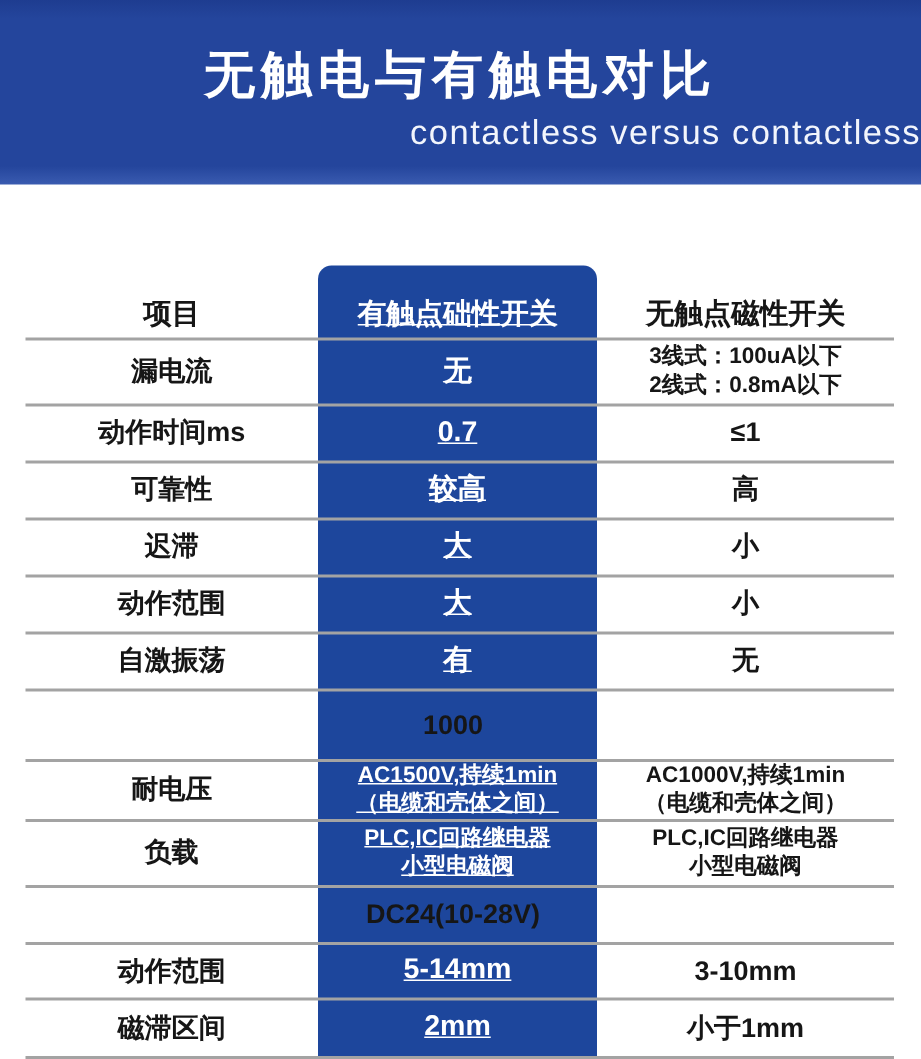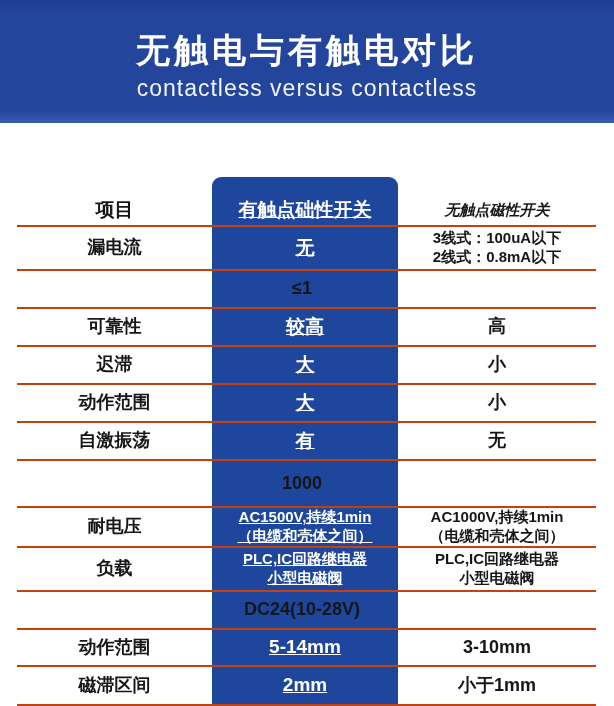--- a/index.html
+++ b/index.html
@@ -13,33 +13,33 @@
   
   .banner{
     position:absolute;top:0;left:0;width:614px;height:123px;
     background:linear-gradient(180deg,#1e3c90 0%,#24459c 10%,#24459c 90%,#3a5bb0 100%);
     color:#ffffff;text-align:center;box-sizing:border-box;
   }
   .banner-title{
     padding-top:30px;font-size:34px;font-weight:700;letter-spacing:4px;line-height:40px;
   }
   .banner-subtitle{
-    margin-top:5px;font-size:23px;font-weight:400;letter-spacing:1px;color:#f2f5fc;
+    margin-top:5px;font-size:23px;font-weight:400;letter-spacing:1px;color:#f2f5fc;text-align:right;
   }
 
   
   .bluecol{
     position:absolute;left:212px;top:177px;width:186px;height:529px;
     background:#1d469c;border-radius:9px 9px 0 0;
   }
 
   
   .table{position:absolute;left:17px;top:195px;width:579px;height:511px;}
   .trow{
-    display:flex;box-sizing:border-box;border-bottom:2px solid #c2410c;
+    display:flex;box-sizing:border-box;border-bottom:2px solid #a3a3a3;
   }
   .trow:nth-child(1){height:32px}
   .trow:nth-child(2){height:44px}
   .trow:nth-child(3){height:38px}
   .trow:nth-child(4){height:38px}
   .trow:nth-child(5){height:38px}
   .trow:nth-child(6){height:38px}
   .trow:nth-child(7){height:38px}
   .trow:nth-child(8){height:47px}
   .trow:nth-child(9){height:40px}
@@ -51,21 +51,21 @@
   .cell{
     display:flex;align-items:center;justify-content:center;text-align:center;
     box-sizing:border-box;white-space:pre-line;line-height:1.2;
   }
   .c-label{width:195px;font-size:18px;font-weight:700;color:#161616;}
   .c-mid{width:186px;font-size:19px;font-weight:700;color:#ffffff;text-decoration:underline;}
   .c-right{width:198px;font-size:18px;font-weight:700;color:#161616;}
 
   
   .trow:nth-child(1) .c-label{font-size:19px;}
-  .trow:nth-child(1) .c-right{font-size:15px;font-style:italic;}
+  .trow:nth-child(1) .c-right{font-size:19px;}
 
   
   .trow:nth-child(2) .c-right,
   .trow:nth-child(9) .c-mid,
   .trow:nth-child(9) .c-right,
   .trow:nth-child(10) .c-mid,
   .trow:nth-child(10) .c-right,
   .trow:nth-child(11) .c-mid{font-size:15px;line-height:1.25;}
 
   sup.sup-a{font-size:11px;line-height:0;position:relative;top:-6px;font-weight:700;}
@@ -91,20 +91,21 @@
     </div>
 
     <div class="trow">
       <div class="cell c-label">漏电流</div>
       <div class="cell c-mid">无</div>
       <div class="cell c-right">3线式：100uA以下
 2线式：0.8mA以下</div>
     </div>
 
     <div class="trow">
+      <div class="cell c-label">动作时间ms</div>
       <div class="cell c-mid">0.7</div>
       <div class="cell c-right">≤1</div>
     </div>
 
     <div class="trow">
       <div class="cell c-label">可靠性</div>
       <div class="cell c-mid">较高</div>
       <div class="cell c-right">高</div>
     </div>
 

